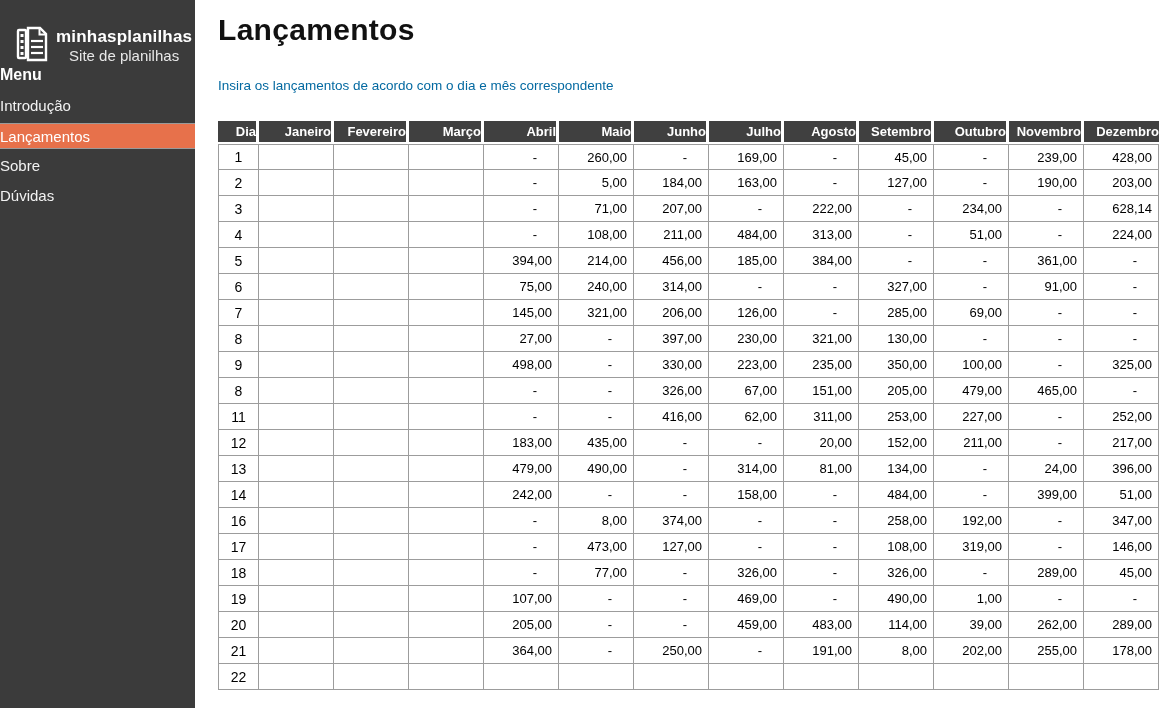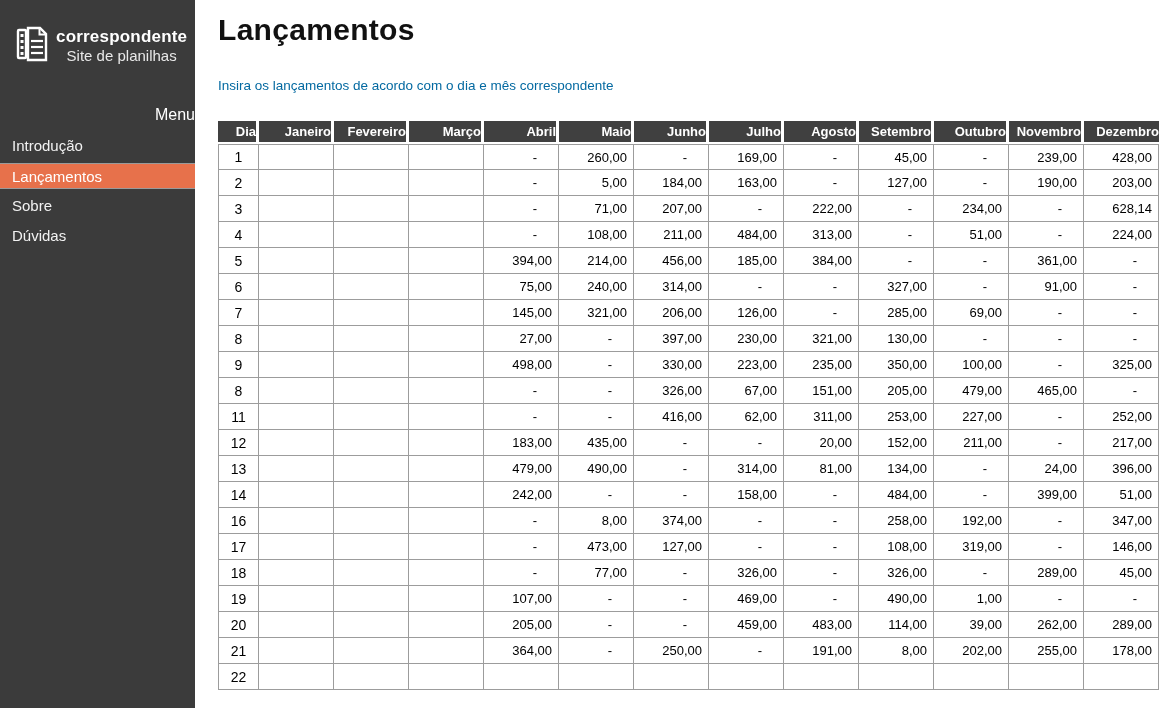--- a/index.html
+++ b/index.html
@@ -14,23 +14,23 @@
   .app{position:relative;width:1170px;height:708px;}
 
   
   .sidebar{position:absolute;left:0;top:0;width:195px;height:708px;
     background:var(--sidebar-bg);color:#f2f2f2;}
   .logo{display:flex;align-items:center;gap:8px;padding:26px 0 0 16px;}
   .logo svg{flex:0 0 auto;}
   .logo-text{display:flex;flex-direction:column;line-height:1.05;}
   .logo-title{font-size:17px;font-weight:bold;color:#fff;letter-spacing:.2px;}
   .logo-sub{font-size:15px;color:#e8e8e8;text-align:center;margin-top:2px;}
-  .menu-title{margin-top:40px;text-align:right;font-weight:normal;font-size:16px;color:#fff;}
+  .menu-title{text-align:left;font-weight:bold;font-size:16px;color:#fff;}
   .nav{margin-top:9px;}
-  .nav-item{height:26px;line-height:26px;padding-left:12px;font-size:15px;
+  .nav-item{height:26px;line-height:26px;font-size:15px;
     color:#f2f2f2;cursor:pointer;margin-bottom:4px;}
   .nav-item.active{background:var(--accent);color:#fff;
     border-top:1px solid #9a9a9a;border-bottom:1px solid #9a9a9a;}
 
   
   .main{position:absolute;left:195px;top:0;width:975px;height:708px;overflow:hidden;}
   .page-title{margin:13px 0 0 23px;font-size:30px;font-weight:bold;color:#111;
     letter-spacing:.3px;}
   .page-subtitle{margin:31px 0 0 23px;font-size:13.5px;color:#0369a1;}
 
@@ -65,21 +65,21 @@
           <rect x="4.5" y="20" width="3" height="3" fill="#fff"></rect>
           <rect x="4.5" y="26" width="3" height="3" fill="#fff"></rect>
           <path d="M12 2 H24 L30 8 V34 H12 Z" stroke="#fff" stroke-width="2.4" fill="none"></path>
           <path d="M23.5 2.5 V8.5 H29.5" stroke="#fff" stroke-width="2"></path>
           <line x1="15" y1="15" x2="27" y2="15" stroke="#fff" stroke-width="2.2"></line>
           <line x1="15" y1="21" x2="27" y2="21" stroke="#fff" stroke-width="2.2"></line>
           <line x1="15" y1="27" x2="27" y2="27" stroke="#fff" stroke-width="2.2"></line>
         </svg>
       </span>
       <span class="logo-text">
-        <span class="logo-title">correspondente</span>
+        <span class="logo-title">minhasplanilhas</span>
         <span class="logo-sub">Site de planilhas</span>
       </span>
     </div>
 
     <div class="menu-title">Menu</div>
 
     <nav class="nav">
       <div class="nav-item">Introdução</div>
       <div class="nav-item active">Lançamentos</div>
       <div class="nav-item">Sobre</div>

